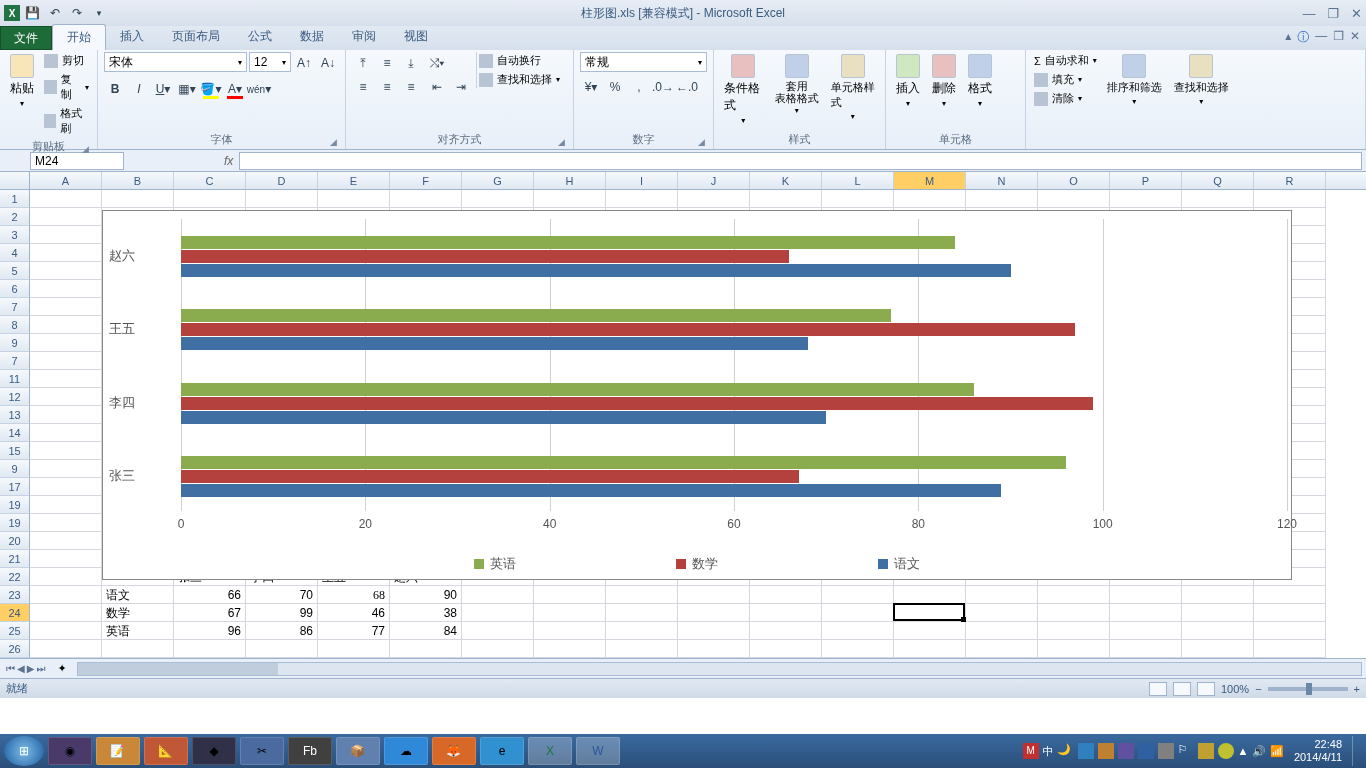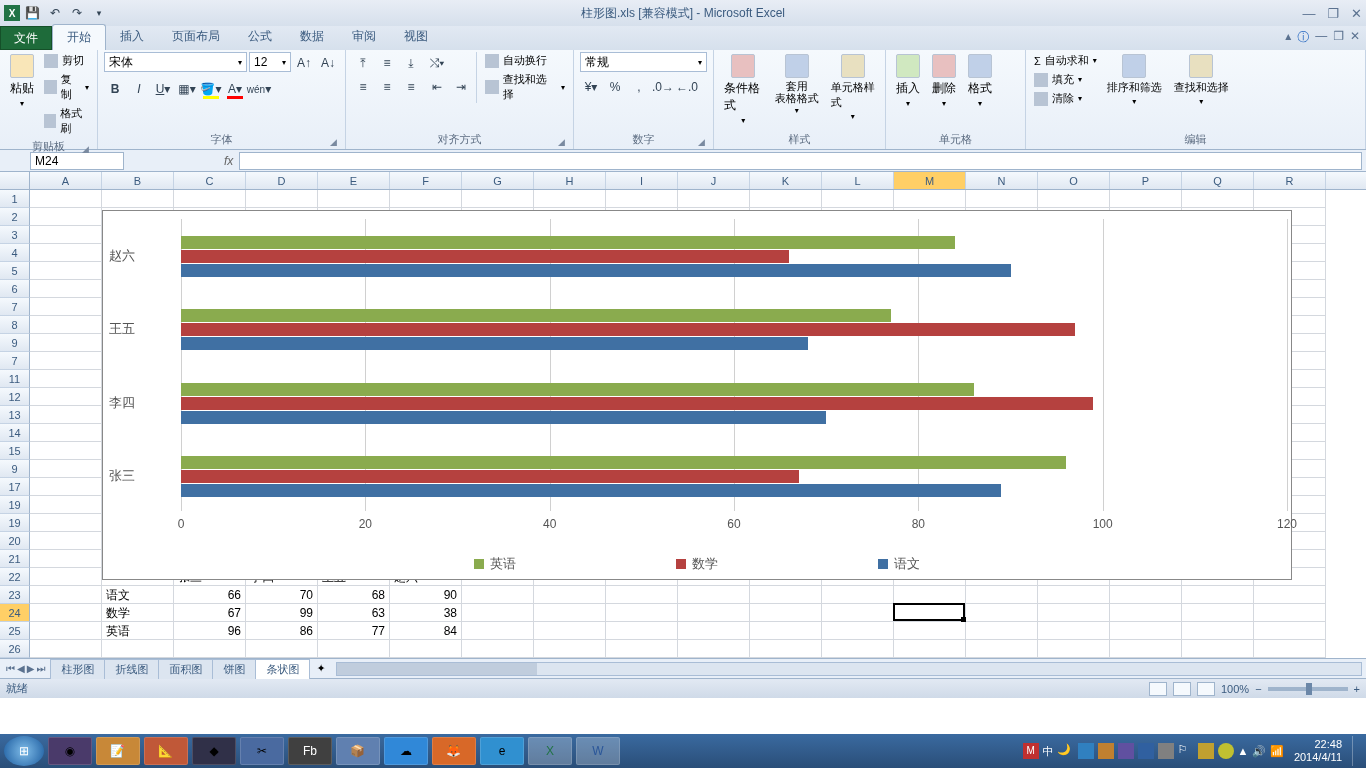--- a/index.html
+++ b/index.html
@@ -202,21 +202,21 @@
       </div>
       <div class="col">
         <div class="btn-row">
           <div class="ico-btn">⤭▾</div>
         </div>
         <div class="btn-row">
           <div class="ico-btn">⇤</div>
           <div class="ico-btn">⇥</div>
         </div>
       </div>
-      <div class="col" style="border-left:1px solid #c5d3e4;padding-left:6px">
+      <div class="col" style="border-left:1px solid #c5d3e4;padding-left:0">
         <div class="small-btn">
             <span class="ico"></span>
             <span>自动换行</span>
           </div>
         <div class="small-btn">
             <span class="ico"></span>
             <span>查找和选择</span>
             <span style="font-size:8px">▾</span>
           </div>
       </div>
@@ -307,21 +307,20 @@
           <div class="ico" style="background:#c0d0e8"></div>
           <span style="font-size:11px">排序和筛选</span>
           <span style="font-size:8px">▾</span>
         </div>
       <div class="big-btn">
           <div class="ico" style="background:#e8e0c0"></div>
           <span style="font-size:11px">查找和选择</span>
           <span style="font-size:8px">▾</span>
         </div>
     </div>
-    <div class="group-label"><span>编辑</span></div>
   </div>
 </div>
 
 <div class="name-box-row">
   <div class="name-box">M24</div>
   <span class="fx-label">fx</span>
   <div class="formula-bar"></div>
 </div>
 
 <div class="grid-area">
@@ -815,41 +814,41 @@
           <div class="cell" style="width: 72px;"></div>
           <div class="cell" style="width: 72px;"></div>
           <div class="cell" style="width: 72px;"></div>
           <div class="cell" style="width: 72px;"></div>
         </div>
         <div class="cell-row">
           <div class="cell" style="width: 72px;"></div>
           <div class="cell" style="width: 72px;">语文</div>
           <div class="cell r" style="width: 72px;">66</div>
           <div class="cell r" style="width: 72px;">70</div>
-          <div class="cell r" style="width: 72px;">68</div>
+          <div class="cell r" style="width: 72px; font-family: Liberation Serif, serif;">68</div>
           <div class="cell r" style="width: 72px;">90</div>
           <div class="cell" style="width: 72px;"></div>
           <div class="cell" style="width: 72px;"></div>
           <div class="cell" style="width: 72px;"></div>
           <div class="cell" style="width: 72px;"></div>
           <div class="cell" style="width: 72px;"></div>
           <div class="cell" style="width: 72px;"></div>
           <div class="cell" style="width: 72px;"></div>
           <div class="cell" style="width: 72px;"></div>
           <div class="cell" style="width: 72px;"></div>
           <div class="cell" style="width: 72px;"></div>
           <div class="cell" style="width: 72px;"></div>
           <div class="cell" style="width: 72px;"></div>
         </div>
         <div class="cell-row">
           <div class="cell" style="width: 72px;"></div>
           <div class="cell" style="width: 72px;">数学</div>
           <div class="cell r" style="width: 72px;">67</div>
           <div class="cell r" style="width: 72px;">99</div>
-          <div class="cell r" style="width: 72px;">63</div>
+          <div class="cell r" style="width: 72px;">46</div>
           <div class="cell r" style="width: 72px;">38</div>
           <div class="cell" style="width: 72px;"></div>
           <div class="cell" style="width: 72px;"></div>
           <div class="cell" style="width: 72px;"></div>
           <div class="cell" style="width: 72px;"></div>
           <div class="cell" style="width: 72px;"></div>
           <div class="cell" style="width: 72px;"></div>
           <div class="cell" style="width: 72px;"></div>
           <div class="cell" style="width: 72px;"></div>
           <div class="cell" style="width: 72px;"></div>
@@ -950,27 +949,20 @@
   </div>
 </div>
 
 <div class="sheet-tabs">
   <div class="sheet-nav">
     <span>⏮</span>
     <span>◀</span>
     <span>▶</span>
     <span>⏭</span>
   </div>
-  <div id="sheet-tabs-container" style="display:flex">
-      <div class="sheet-tab">柱形图</div>
-      <div class="sheet-tab">折线图</div>
-      <div class="sheet-tab">面积图</div>
-      <div class="sheet-tab">饼图</div>
-      <div class="sheet-tab active">条状图</div>
-    </div>
   <span style="padding:0 6px;cursor:pointer">✦</span>
   <div class="hscroll">
       <div class="thumb"></div>
     </div>
 </div>
 
 <div class="status-bar">
   <span>就绪</span>
   <div class="right">
     <div class="view-btn"></div>

